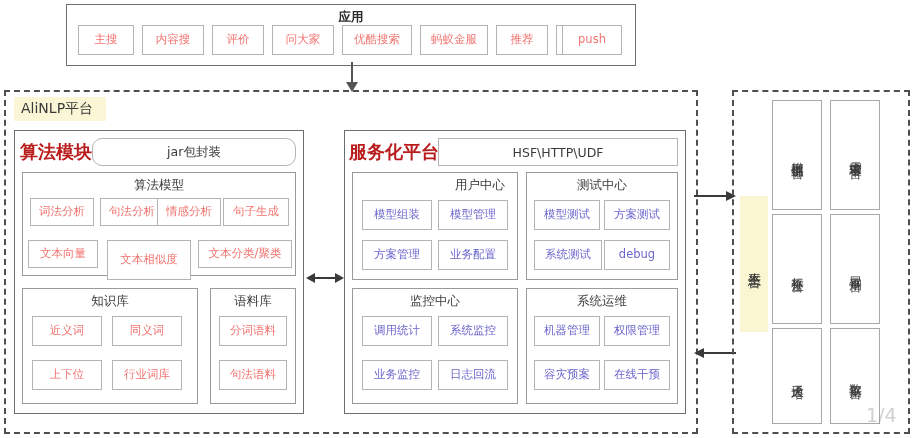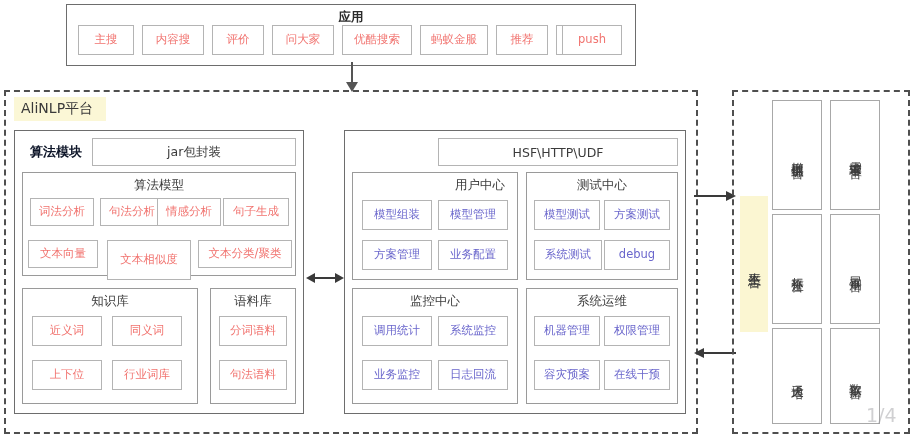--- a/index.html
+++ b/index.html
@@ -59,23 +59,23 @@
     font-size: 12.5px;
     color: #3b3b3b;
     text-align: center;
     white-space: nowrap;
   }
   .header-label {
     position: absolute;
     display: flex;
     align-items: center;
     justify-content: center;
-    font-size: 13px;
+    font-size: 18px;
     font-weight: bold;
-    color: #0f172a;
+    color: #b91c1c;
     white-space: nowrap;
     box-sizing: border-box;
   }
   .header-strip {
     position: absolute;
     border: 1px solid #b4b4b4;
     background: #ffffff;
     box-sizing: border-box;
     display: flex;
     align-items: center;
@@ -191,21 +191,21 @@
   </svg>
 
   <div class="dashed-box" style="left:4px; top:90px; width:694px; height:344px;"></div>
 
   <div id="alinlp-tag" style="left:14px; top:97px; width:92px; height:24px;">AliNLP平台</div>
 
   <div class="solid-box-strong" style="left:14px; top:130px; width:290px; height:284px;"></div>
 
   <div class="header-label" style="left:22px; top:138px; width:68px; height:28px;">算法模块</div>
 
-  <div class="header-strip" style="left:92px; top:138px; width:204px; height:28px;">jar包封装</div>
+  <div class="header-strip" style="left:92px; top:138px; width:204px; height:28px;border-radius:10px;">jar包封装</div>
 
   <div class="solid-box" style="left:22px; top:172px; width:274px; height:104px;"></div>
   <div class="group-title" style="left:22px; top:177px; width:274px;">算法模型</div>
 
   <div class="leaf leaf-red" style="left:30px; top:198px; width:64px; height:28px;">词法分析</div>
   <div class="leaf leaf-red" style="left:100px; top:198px; width:64px; height:28px;">句法分析</div>
   <div class="leaf leaf-red" style="left:157px; top:198px; width:64px; height:28px;">情感分析</div>
   <div class="leaf leaf-red" style="left:223px; top:198px; width:66px; height:28px;">句子生成</div>
 
   <div class="leaf leaf-red" style="left:28px; top:240px; width:70px; height:28px;">文本向量</div>
@@ -227,20 +227,21 @@
   <div class="leaf leaf-red" style="left:219px; top:360px; width:68px; height:30px;">句法语料</div>
 
   <svg class="arrow-svg" style="left:306px; top:268px; width:38px; height:20px;" viewBox="0 0 38 20">
     <line x1="6" y1="10" x2="32" y2="10" stroke="#3a3a3a" stroke-width="2"></line>
     <polygon points="0,10 9,5 9,15" fill="#3a3a3a"></polygon>
     <polygon points="38,10 29,5 29,15" fill="#3a3a3a"></polygon>
   </svg>
 
   <div class="solid-box-strong" style="left:344px; top:130px; width:342px; height:284px;"></div>
 
+  <div class="header-label" style="left:352px; top:138px; width:84px; height:28px;">服务化平台</div>
 
   <div class="header-strip" style="left:438px; top:138px; width:240px; height:28px;">HSF\HTTP\UDF</div>
 
   <div class="solid-box" style="left:352px; top:172px; width:166px; height:108px;"></div>
   <div class="group-title" style="left:352px; top:177px; width:160px;padding-left:48px;">用户中心</div>
 
   <div class="leaf leaf-blue" style="left:362px; top:200px; width:70px; height:30px;">模型组装</div>
   <div class="leaf leaf-blue" style="left:438px; top:200px; width:70px; height:30px;">模型管理</div>
   <div class="leaf leaf-blue" style="left:362px; top:240px; width:70px; height:30px;">方案管理</div>
   <div class="leaf leaf-blue" style="left:438px; top:240px; width:70px; height:30px;">业务配置</div>

